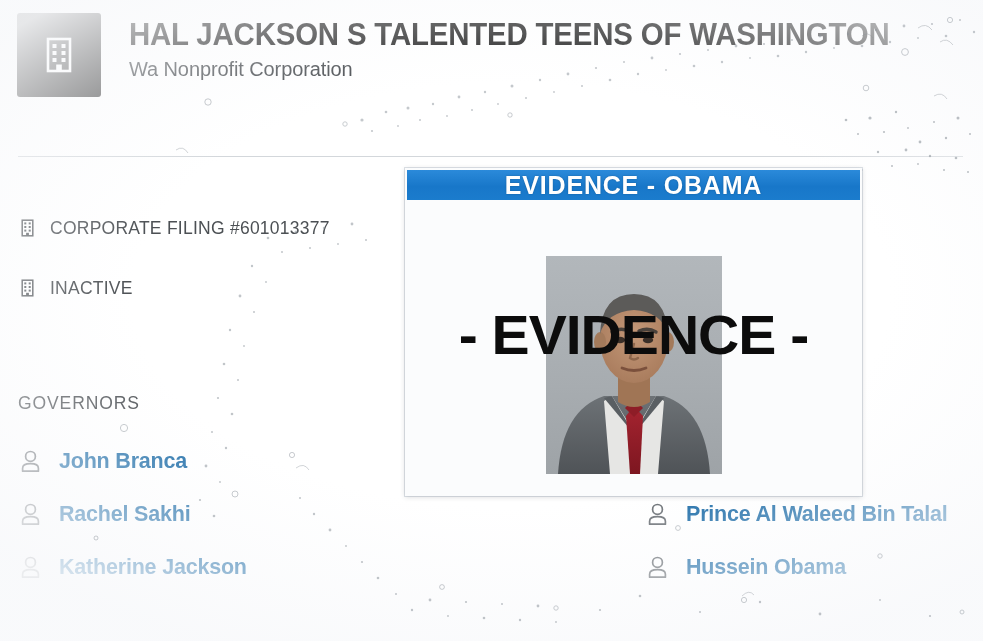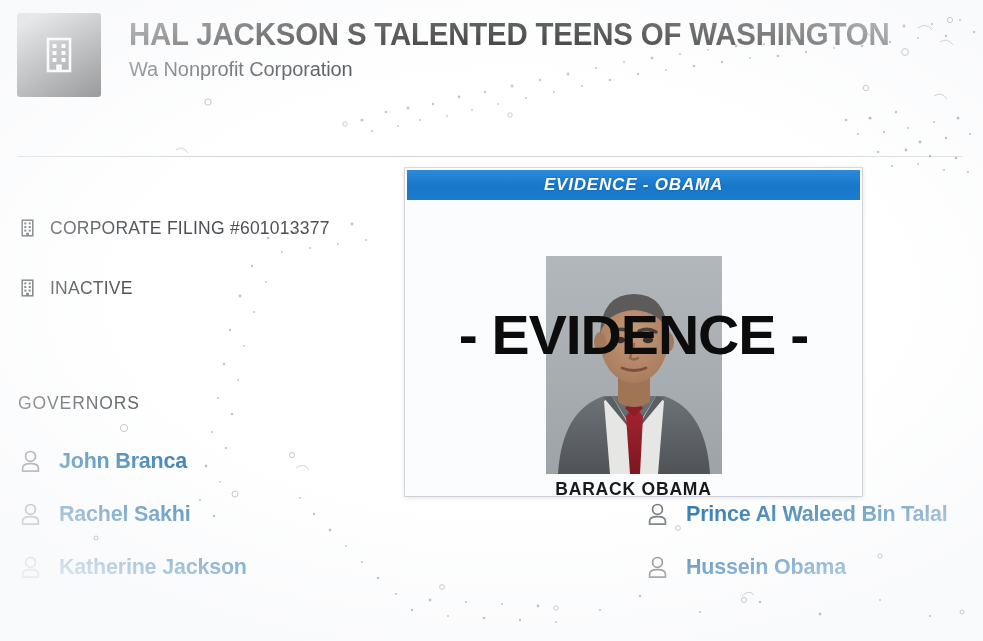--- a/index.html
+++ b/index.html
@@ -179,26 +179,25 @@
   .evidence-bar {
     position: relative;
     height: 30px;
     background: linear-gradient(180deg,#2b8ada 0%, #1877c9 55%, #1b7ccd 100%);
     display: flex;
     align-items: center;
     justify-content: center;
     margin: 2px 2px 0 2px;
   }
   .evidence-bar-text {
-    font-size: 17px;
+    font-size: 25px;
     font-weight: 700;
     color: #ffffff;
     letter-spacing: 0.8px;
     text-shadow: 0 0 2px rgba(0,0,0,0.25);
-    font-style: italic;
   }
   .evidence-body {
     position: relative;
     height: 296px;
   }
   .evidence-photo {
     position: absolute;
     left: 50%;
     transform: translateX(-50%);
     top: 56px;
@@ -417,21 +416,20 @@
           <ellipse cx="74" cy="84" rx="5.2" ry="3.2" fill="#3a2f28"></ellipse>
           <ellipse cx="102" cy="84" rx="5.2" ry="3.2" fill="#3a2f28"></ellipse>
 
           <path d="M88 88 L84 102 Q88 105 92 102" stroke="#8e674c" stroke-width="2.4" fill="none" stroke-linecap="round"></path>
 
           <path d="M76 112 Q88 117 100 112" stroke="#7b503c" stroke-width="2.8" fill="none" stroke-linecap="round"></path>
         </svg>
       </div>
 
       <div class="evidence-watermark">- EVIDENCE -</div>
-      <div class="evidence-caption">BARACK OBAMA</div>
 
     </div>
   </div>
 
   <div class="vignette"></div>
   <div class="speckle-layer">
     <svg viewBox="0 0 983 641" preserveAspectRatio="none" aria-hidden="true">
       <g fill="none" stroke="#9aa1a8" stroke-width="1" opacity="0.55">
         <circle cx="208" cy="102" r="3.2"></circle>
         <circle cx="124" cy="428" r="3.6"></circle>

